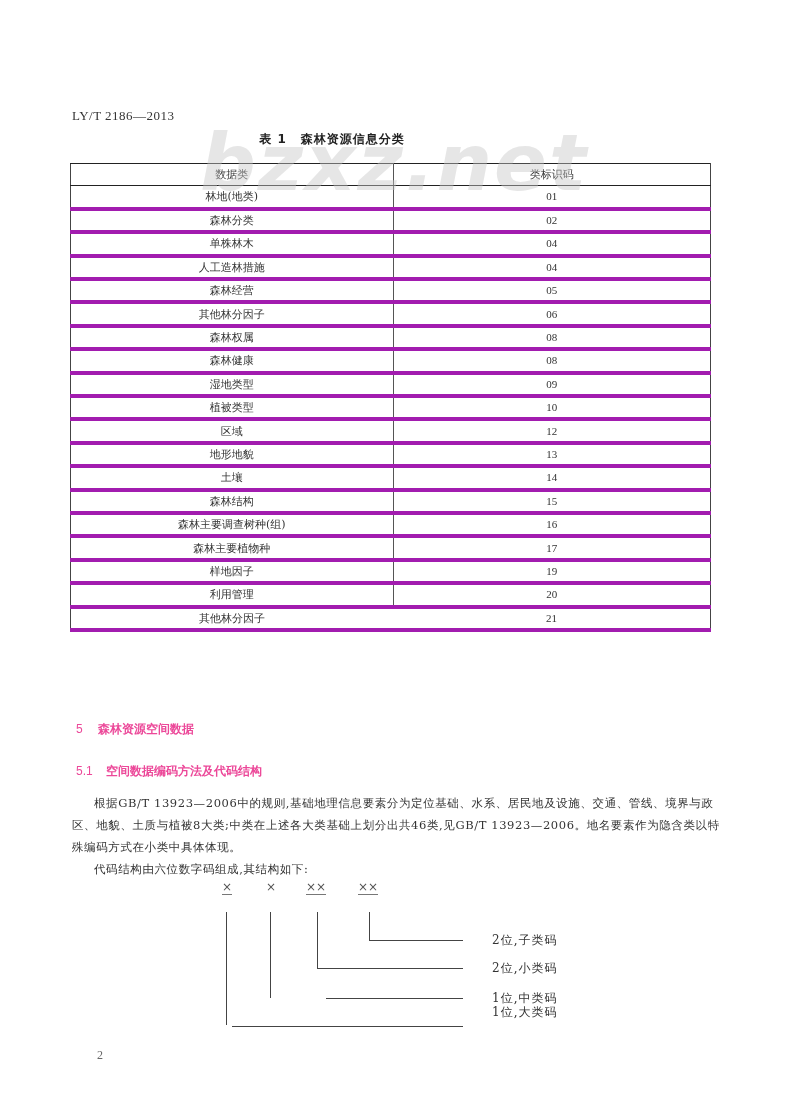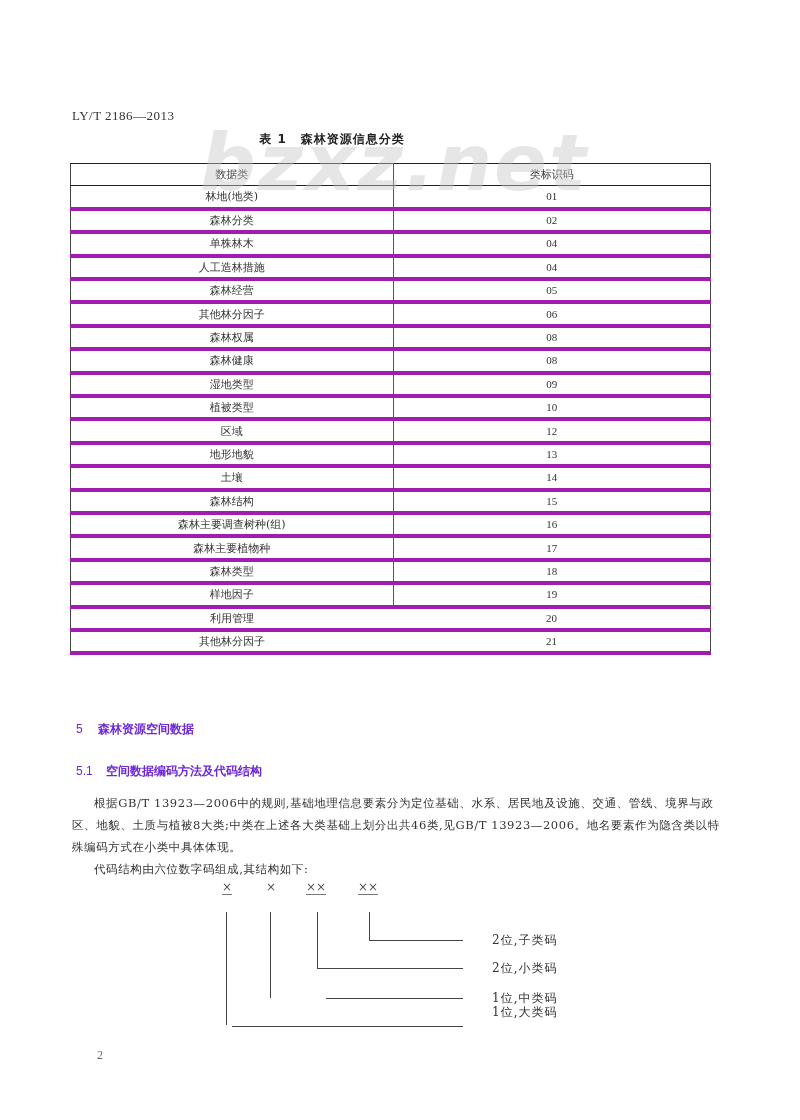--- a/index.html
+++ b/index.html
@@ -79,21 +79,21 @@
     }
     .class-table .c1 { width: 323px; border-right: 1px solid #555; }
     .class-table .c2 { width: 318px; font-family: "Liberation Serif", serif; }
     .class-table tbody tr:nth-child(n+19) .c1 { border-right: none; }
 
     .sec-h {
       position: absolute;
       font-family: "DejaVu Sans", sans-serif;
       font-weight: bold;
       font-size: 12px;
-      color: #6d28d9;
+      color: #ec4899;
     }
     .sec-h .no { display: inline-block; font-weight: normal; font-family: "Liberation Sans", sans-serif; }
     .sec5 { left: 76px; top: 721px; }
     .sec5 .no { width: 22px; }
     .sec51 { left: 76px; top: 763px; }
     .sec51 .no { width: 30px; }
 
     .para {
       position: absolute;
       left: 72px;
@@ -223,24 +223,20 @@
       </tr>
     <tr>
         <td class="c1">森林主要调查树种(组)</td>
         <td class="c2">16</td>
       </tr>
     <tr>
         <td class="c1">森林主要植物种</td>
         <td class="c2">17</td>
       </tr>
     <tr>
-        <td class="c1">森林类型</td>
-        <td class="c2">18</td>
-      </tr>
-    <tr>
         <td class="c1">样地因子</td>
         <td class="c2">19</td>
       </tr>
     <tr>
         <td class="c1">利用管理</td>
         <td class="c2">20</td>
       </tr>
     <tr>
         <td class="c1">其他林分因子</td>
         <td class="c2">21</td>

